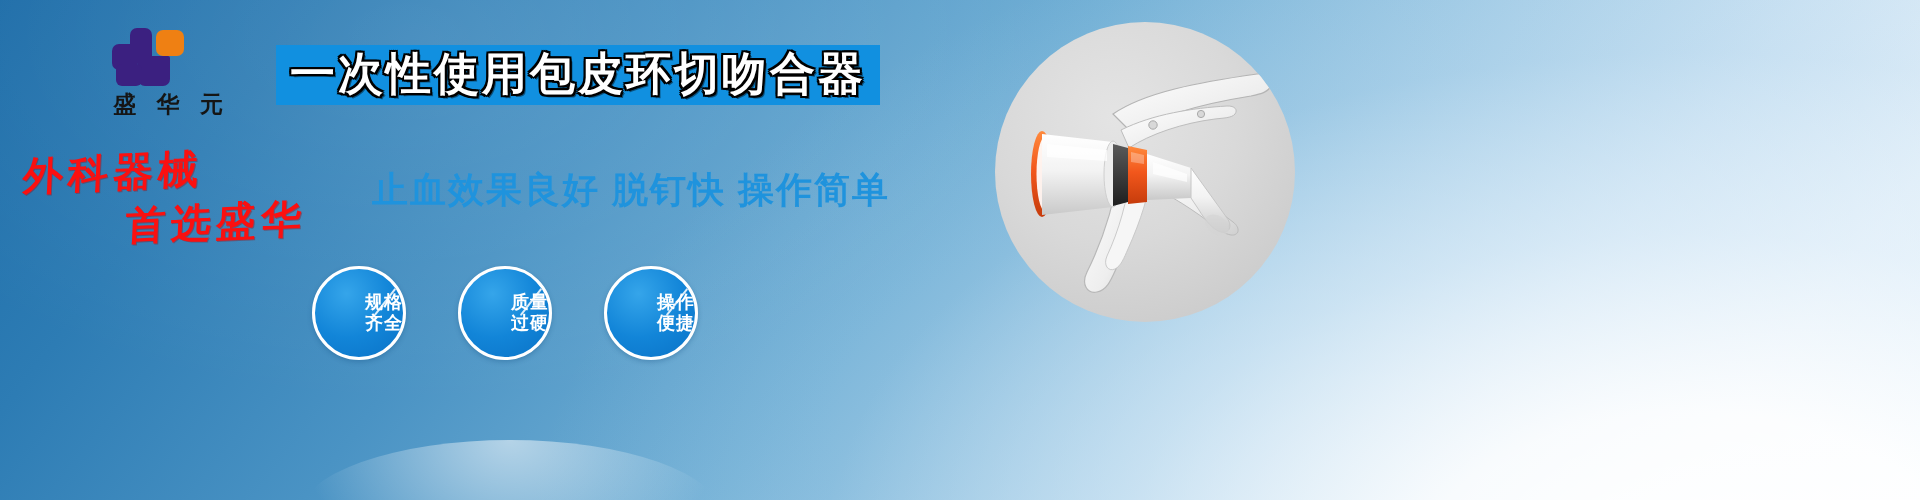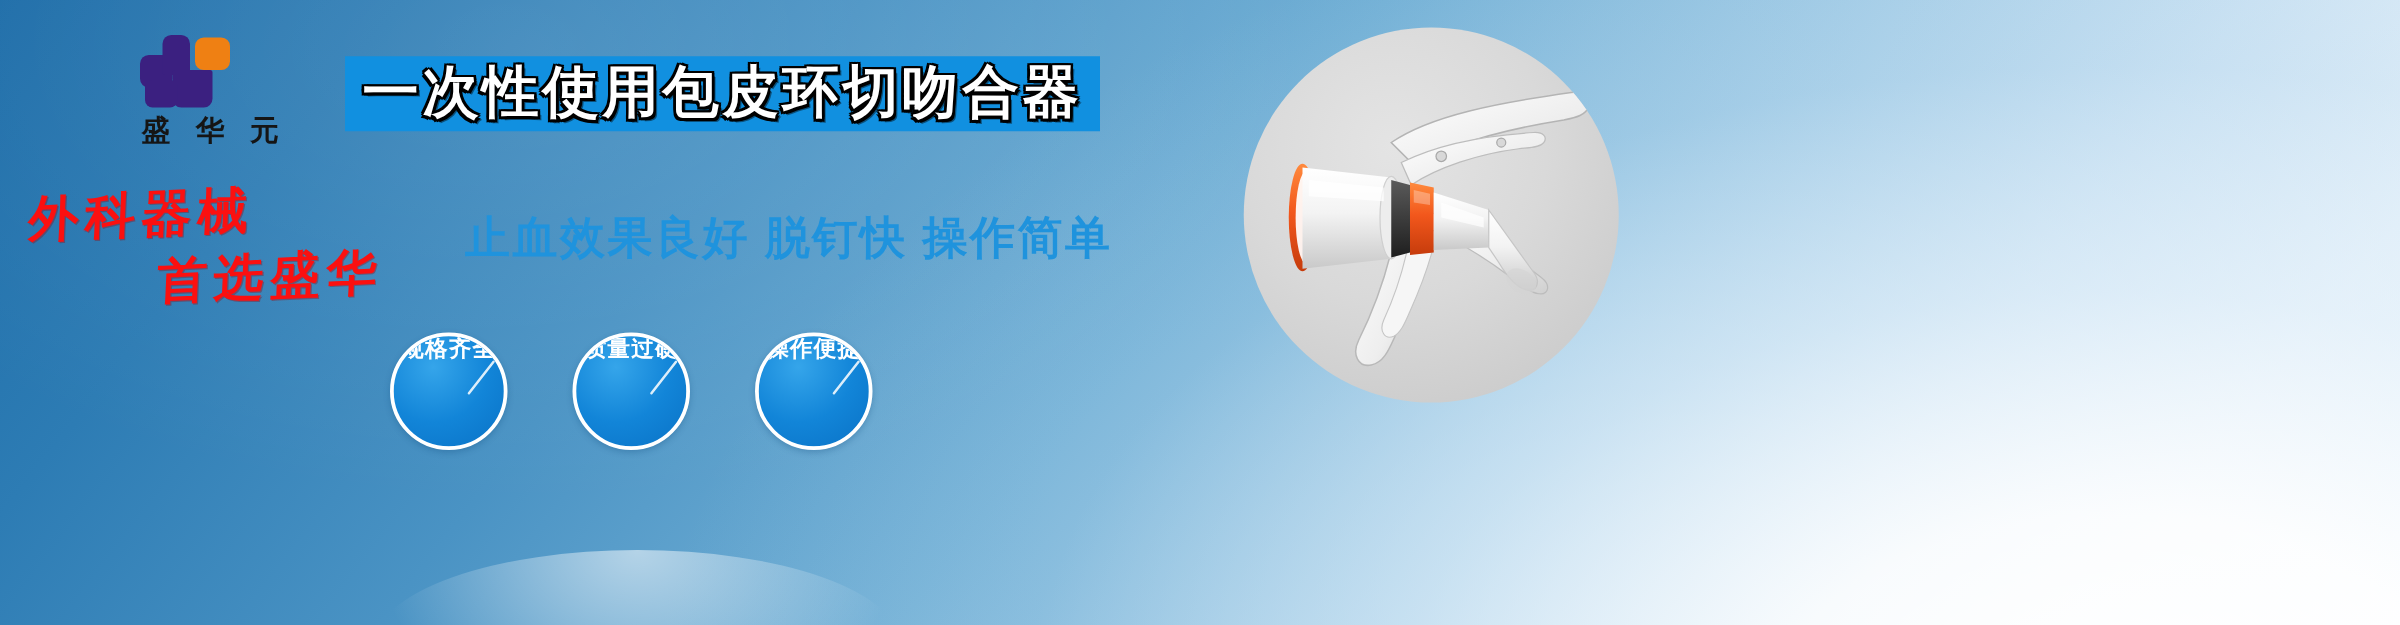--- a/index.html
+++ b/index.html
@@ -122,22 +122,22 @@
   }
   .badge {
     position: relative;
     width: 88px;
     height: 88px;
     border-radius: 50%;
     background: radial-gradient(circle at 36% 28%, #35a5ea 0%, #1285d8 52%, #0a72c6 100%);
     border: 3px solid #ffffff;
     box-shadow: 0 2px 5px rgba(10,70,120,0.28);
     display: flex;
-    flex-direction: row;
-    align-items: flex-start;
+    flex-direction: column;
+    align-items: flex-end;
     justify-content: center;
     overflow: hidden;
   }
   .badge::after {
     content: "";
     position: absolute;
     width: 2px;
     height: 34px;
     background: rgba(255,255,255,0.85);
     right: 17px;

